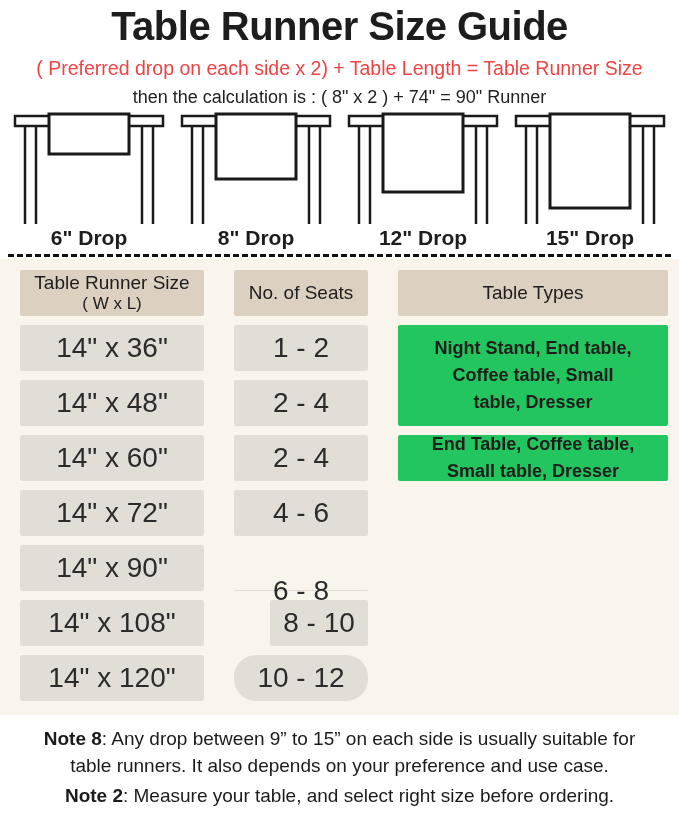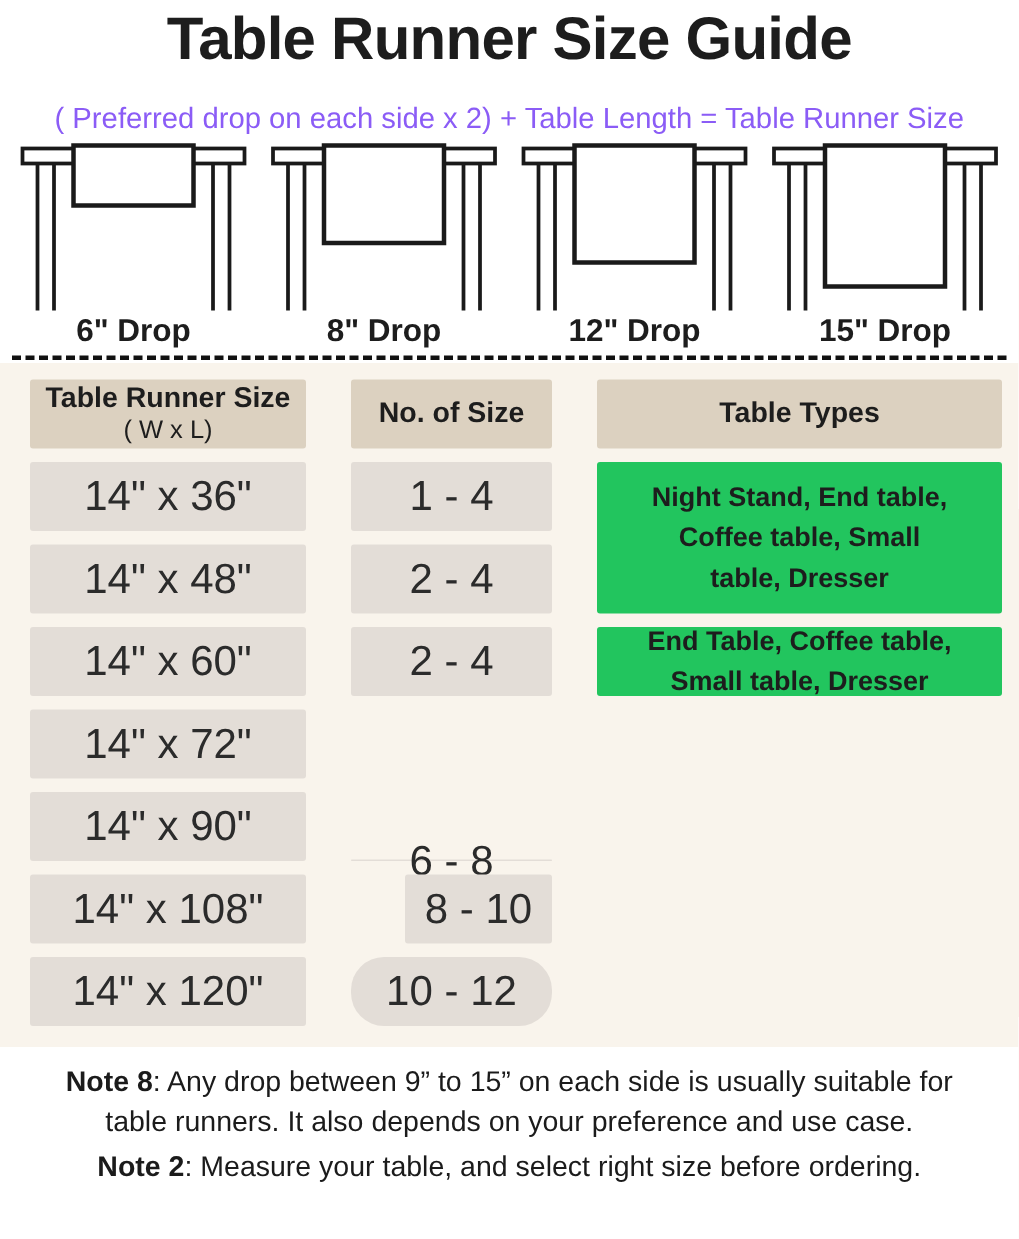--- a/index.html
+++ b/index.html
@@ -13,22 +13,22 @@
   }
   .header { text-align: center; padding-top: 3px; }
   .title {
     font-size: 40px;
     font-weight: bold;
     letter-spacing: -0.5px;
     line-height: 1.15;
   }
   .formula {
     font-size: 19.5px;
-    margin-top: 19px;
-    color: #8b5cf6;
+    margin-top: 8px;
+    color: #ef4444;
   }
   .example-line {
     font-size: 18px;
     margin-top: 7px;
     color: #222;
   }
   .illustrations {
     display: flex;
     justify-content: space-between;
     padding: 3px 6px 0 6px;
@@ -63,21 +63,21 @@
   }
   .cell {
     border-radius: 2px;
     display: flex;
     flex-direction: column;
     align-items: center;
     justify-content: center;
     text-align: center;
   }
   .header-cell { background: #dcd1c0; }
-  .header-cell .h-main { font-size: 19px; font-weight: bold; line-height: 1.15; }
+  .header-cell .h-main { font-size: 19px; font-weight: normal; line-height: 1.15; }
   .header-cell .h-sub  { font-size: 17px; font-weight: normal; line-height: 1.2; }
   .data-cell { background: #e3ddd7; font-size: 28px; color: #2b2b2b; }
   .type-cell {
     background: #22c55e;
     font-size: 18px;
     font-weight: bold;
     line-height: 1.5;
     white-space: pre-line;
   }
   .notes { padding: 11px 10px 0 10px; text-align: center; }
@@ -85,20 +85,21 @@
   .note .note-label { font-weight: bold; }
   .note .note-text { white-space: pre-line; }
   svg { display: block; }
 </style>
 </head>
 <body>
 
 <div class="header">
   <div class="title">Table Runner Size Guide</div>
   <div class="formula">( Preferred drop on each side x 2) + Table Length = Table Runner Size</div>
+  <div class="example-line">then the calculation is : ( 8" x 2 ) + 74" = 90" Runner</div>
 </div>
 
 <div class="illustrations">
   <div class="illust-cell">
     <svg width="160" height="114" viewBox="0 0 160 114">
       <rect x="6" y="5" width="148" height="10" fill="#fff" stroke="#1a1a1a" stroke-width="2.5"></rect>
       <line x1="16" y1="15" x2="16" y2="113" stroke="#1a1a1a" stroke-width="2.5"></line>
       <line x1="27" y1="15" x2="27" y2="113" stroke="#1a1a1a" stroke-width="2.5"></line>
       <line x1="133" y1="15" x2="133" y2="113" stroke="#1a1a1a" stroke-width="2.5"></line>
       <line x1="144" y1="15" x2="144" y2="113" stroke="#1a1a1a" stroke-width="2.5"></line>
@@ -145,33 +146,34 @@
 </div>
 
 <div class="dashed-divider"></div>
 
 <div class="table-section">
   <div class="cell header-cell" style="grid-column:1; grid-row:1;">
     <div class="h-main">Table Runner Size</div>
     <div class="h-sub">( W x L)</div>
   </div>
   <div class="cell header-cell" style="grid-column:2; grid-row:1;">
-    <div class="h-main">No. of Size</div>
+    <div class="h-main">No. of Seats</div>
   </div>
   <div class="cell header-cell" style="grid-column:3; grid-row:1;">
     <div class="h-main">Table Types</div>
   </div>
 
   <div class="cell data-cell" style="grid-column:1; grid-row:2;">14" x 36"</div>
-  <div class="cell data-cell" style="grid-column:2; grid-row:2;">1 - 4</div>
+  <div class="cell data-cell" style="grid-column:2; grid-row:2;">1 - 2</div>
   <div class="cell data-cell" style="grid-column:1; grid-row:3;">14" x 48"</div>
   <div class="cell data-cell" style="grid-column:2; grid-row:3;">2 - 4</div>
   <div class="cell data-cell" style="grid-column:1; grid-row:4;">14" x 60"</div>
   <div class="cell data-cell" style="grid-column:2; grid-row:4;">2 - 4</div>
   <div class="cell data-cell" style="grid-column:1; grid-row:5;">14" x 72"</div>
+  <div class="cell data-cell" style="grid-column:2; grid-row:5;">4 - 6</div>
   <div class="cell data-cell" style="grid-column:1; grid-row:6;">14" x 90"</div>
   <div class="cell data-cell" style="grid-column:2; grid-row:6;margin-top:45px;">6 - 8</div>
   <div class="cell data-cell" style="grid-column:1; grid-row:7;">14" x 108"</div>
   <div class="cell data-cell" style="grid-column:2; grid-row:7;margin-left:36px;">8 - 10</div>
   <div class="cell data-cell" style="grid-column:1; grid-row:8;">14" x 120"</div>
   <div class="cell data-cell" style="grid-column:2; grid-row:8;border-radius:22px;">10 - 12</div>
 
   <div class="cell type-cell" style="grid-column:3; grid-row:2 / span 2;">Night Stand, End table,
 Coffee table, Small
 table, Dresser</div>

